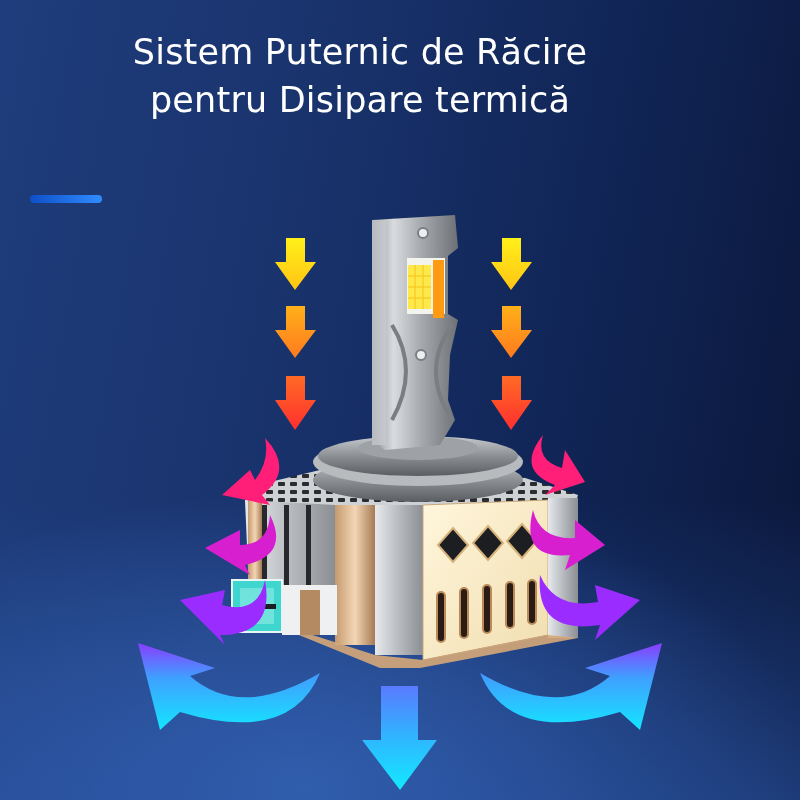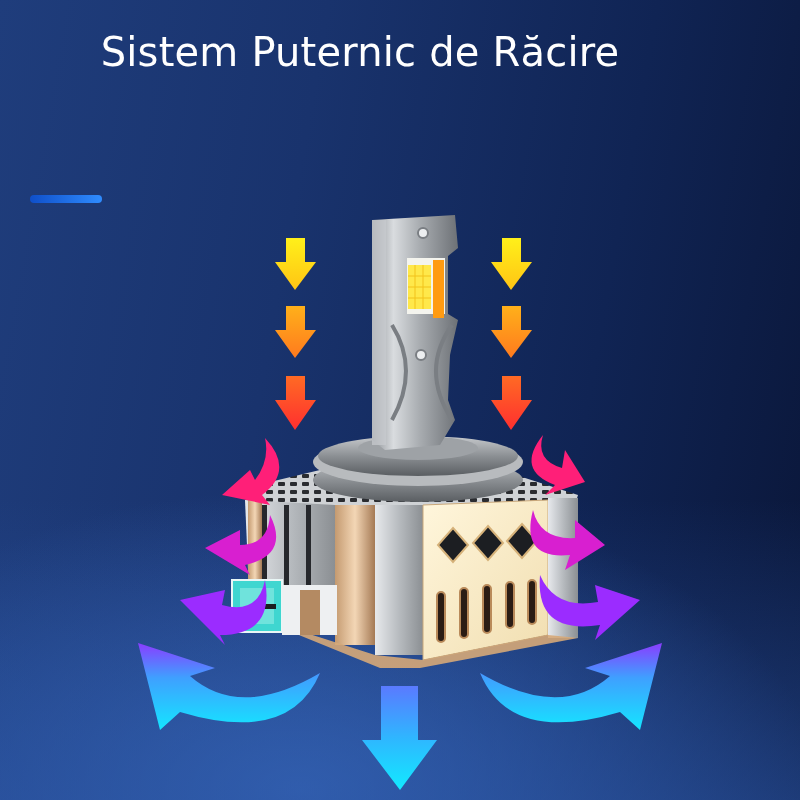--- a/index.html
+++ b/index.html
@@ -11,37 +11,38 @@
         linear-gradient(100deg, #1f3d7c 0%, #19336d 35%, #102454 70%, #0a1638 100%);
     }
     .canvas::after {
       content: ""; position: absolute; left: 0; right: 0; bottom: 0; height: 300px;
       background: linear-gradient(180deg, rgba(40,80,160,0) 0%, rgba(44,88,170,0.55) 100%);
       pointer-events: none;
     }
     .headline {
       position: absolute; left: 80px; top: 28px; width: 560px;
       text-align: center; color: #ffffff;
-      font-family: "DejaVu Sans", sans-serif; font-size: 40px; line-height: 48px;
+      font-family: "DejaVu Sans", sans-serif; font-size: 35px; line-height: 48px;
       letter-spacing: 0.2px; z-index: 5;
     }
     .headline div { white-space: nowrap; }
     .accent-bar {
       position: absolute; left: 30px; top: 195px; width: 72px; height: 8px; border-radius: 4px;
       background: linear-gradient(90deg, #0f4fc9, #2f8cff); z-index: 5;
     }
     svg.art { position: absolute; left: 0; top: 0; width: 800px; height: 800px; z-index: 2; }
   </style>
 </head>
 <body>
 
 <div class="canvas">
 
   <div class="headline">
     <div>Sistem Puternic de Răcire</div>
+    <div>pentru Disipare termică</div>
   </div>
 
   <div class="accent-bar"></div>
 
   <svg class="art" viewBox="0 0 800 800">
     <defs>
       <linearGradient id="gY" x1="0" y1="0" x2="0" y2="1">
           <stop offset="0" stop-color="#fff01a"></stop>
           <stop offset="1" stop-color="#ffc414"></stop>
         </linearGradient>

